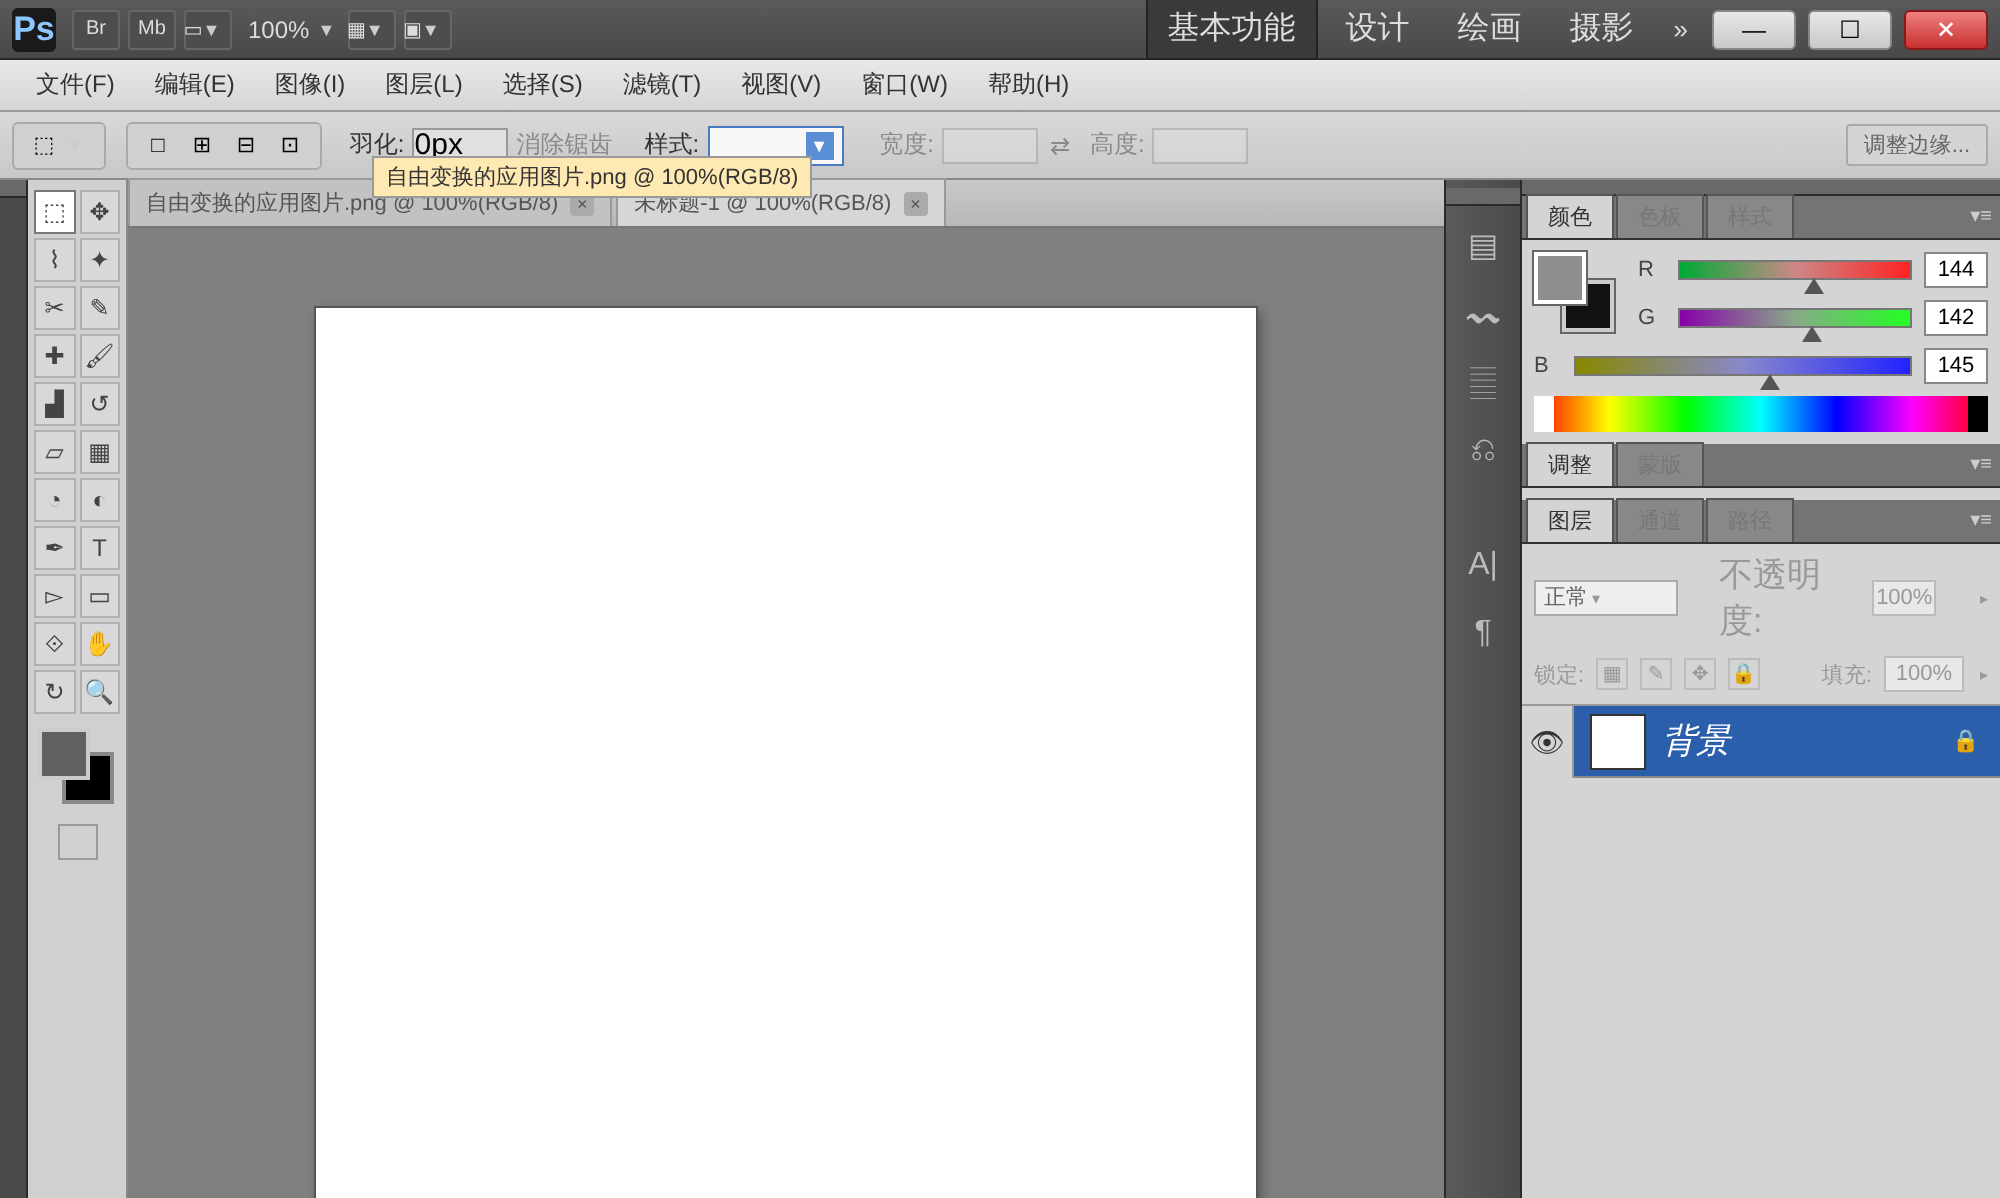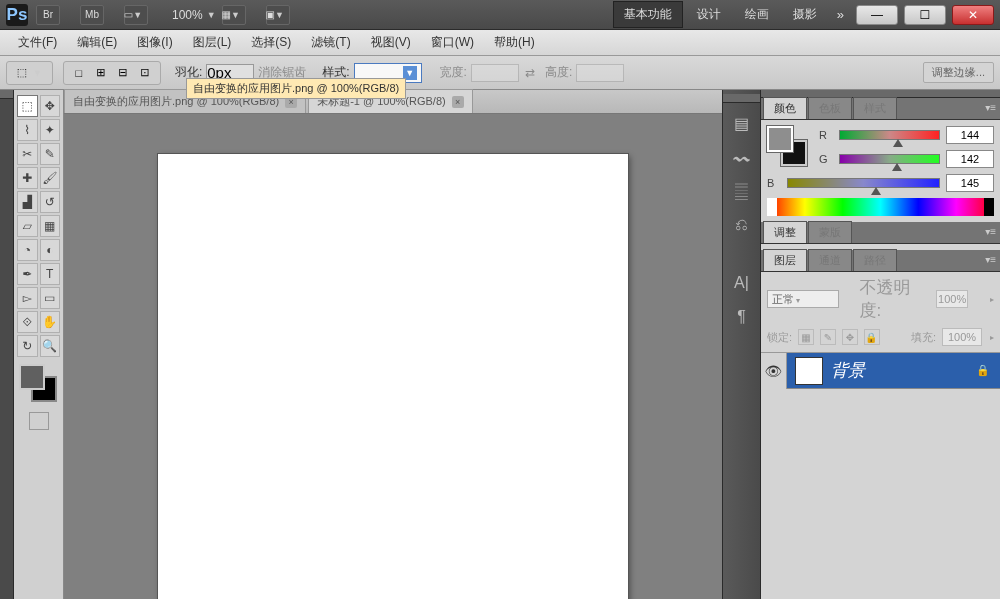--- a/index.html
+++ b/index.html
@@ -1,25 +1,25 @@
 <!DOCTYPE html>
 <html><head>
 <meta charset="utf-8">
 <style>
 * { margin: 0; padding: 0; box-sizing: border-box; font-family: "Microsoft YaHei", sans-serif; }
 body { width: 1000px; height: 599px; background: #4a4a4a; overflow: hidden; position: relative; }
 
 
 .topbar { height: 30px; background: linear-gradient(#5a5a5a,#494949); display: flex; align-items: center; padding: 0 6px; border-bottom: 1px solid #2a2a2a; }
 .ps-icon { width: 22px; height: 22px; background: #1a1a1a; color: #8ec7ff; font-weight: bold; font-size: 17px; display: flex; align-items: center; justify-content: center; border-radius: 3px; margin-right: 8px; }
-.tb-icon { width: 24px; height: 20px; border: 1px solid #666; background: #4d4d4d; margin-right: 20px; display: flex; align-items: center; justify-content: center; font-size: 10px; color: #ddd; border-radius: 2px; }
+.tb-icon { width: 24px; height: 20px; border: 1px solid #666; background: #4d4d4d; margin-right: 4px; display: flex; align-items: center; justify-content: center; font-size: 10px; color: #ddd; border-radius: 2px; }
 .zoom { color: #ddd; font-size: 12px; margin: 0 4px; }
 .chev { color: #ccc; font-size: 9px; margin-right: 6px; }
 .topbar-right { margin-left: auto; display: flex; align-items: center; gap: 4px; }
-.workspace-btn { padding: 4px 10px; color: #ddd; font-size: 12px; }
+.workspace-btn { padding: 4px 10px; color: #ddd; font-size: 16px; }
 .workspace-btn.active { background: #3a3a3a; border: 1px solid #222; }
 .arrows { color: #ddd; font-size: 13px; padding: 0 6px; }
 .winctrl { width: 42px; height: 20px; background: linear-gradient(#e8e8e8,#c8c8c8); border: 1px solid #888; display: flex; align-items: center; justify-content: center; font-size: 12px; border-radius: 3px; margin-left: 2px; }
 .winctrl.close { background: linear-gradient(#f08080,#c73030); color: #fff; border-color: #8a1a1a; }
 
 
 .menubar { height: 26px; background: linear-gradient(#e8e8e8,#d6d6d6); border-bottom: 1px solid #999; display: flex; align-items: flex-end; padding: 0 8px; }
 .menu-item { font-size: 12px; color: #333; padding: 4px 10px; }
 
 
@@ -77,21 +77,21 @@
 .color-swatches { float: left; width: 42px; height: 42px; position: relative; margin-right: 10px; }
 .cs-fg { position: absolute; width: 26px; height: 26px; background: #8e8e8e; border: 2px solid #fff; outline: 1px solid #666; top: 0; left: 0; }
 .cs-bg { position: absolute; width: 26px; height: 26px; background: #111; border: 2px solid #ccc; outline: 1px solid #666; top: 14px; left: 14px; }
 .slider-row { display: flex; align-items: center; margin-bottom: 6px; height: 18px; }
 .slider-label { width: 14px; font-size: 11px; color: #444; }
 .slider { flex: 1; height: 10px; margin: 0 6px; position: relative; border: 1px solid #777; }
 .slider-r { background: linear-gradient(90deg,#0a3,#c88,#f22); }
 .slider-g { background: linear-gradient(90deg,#80a,#8a8,#2f2); }
 .slider-b { background: linear-gradient(90deg,#880,#88c,#22f); }
 .thumb { position: absolute; top: 8px; width: 0; height: 0; border-left: 5px solid transparent; border-right: 5px solid transparent; border-bottom: 8px solid #555; }
-.slider-val { width: 48px; height: 18px; border: 1px solid #888; background: #fff; font-size: 11px; text-align: center; line-height: 16px; }
+.slider-val { width: 32px; height: 18px; border: 1px solid #888; background: #fff; font-size: 11px; text-align: center; line-height: 16px; }
 .spectrum { clear: both; height: 18px; margin-top: 4px; background: linear-gradient(90deg,#f00,#ff0,#0f0,#0ff,#00f,#f0f,#f00); position: relative; }
 .spectrum::before { content: ""; position: absolute; left: 0; top: 0; width: 10px; height: 18px; background: #fff; }
 .spectrum::after { content: ""; position: absolute; right: 0; top: 0; width: 10px; height: 18px; background: #000; }
 
 
 .adjust-panel .panel-body { height: 6px; padding: 0; }
 
 
 .layers-body { background: #d4d4d4; padding: 0; }
 .layer-opts { display: flex; align-items: center; padding: 4px 6px; gap: 20px; }

